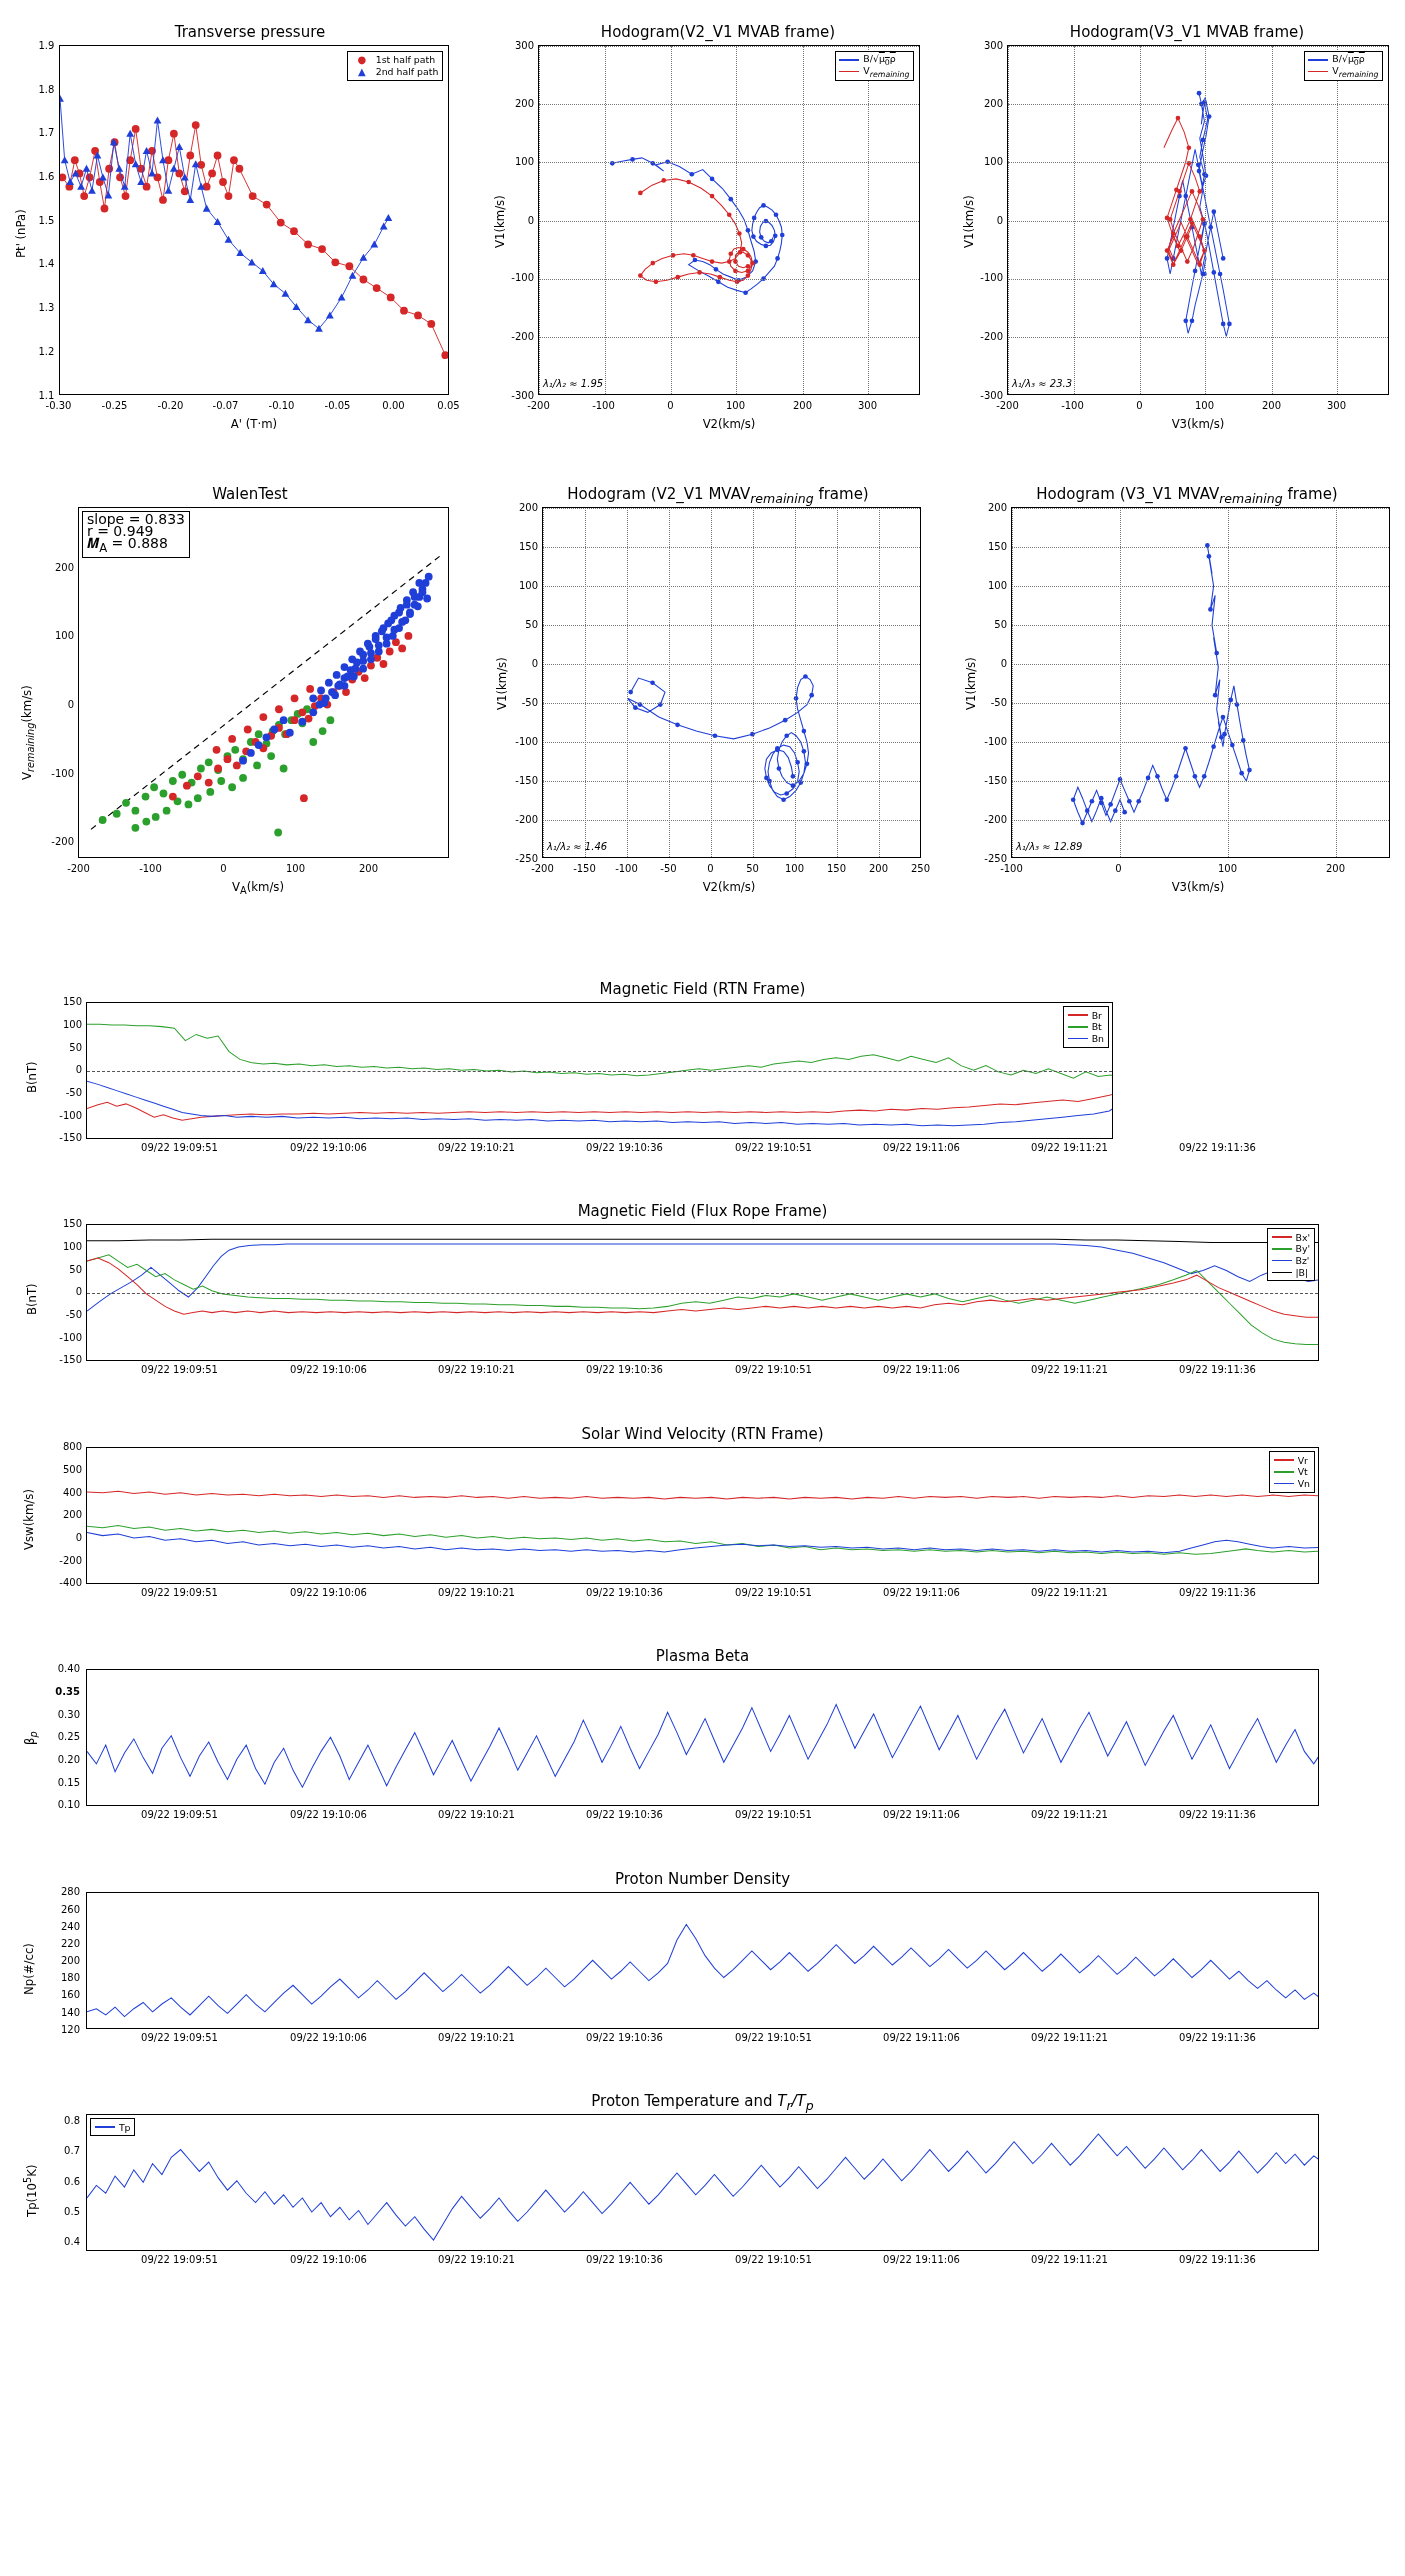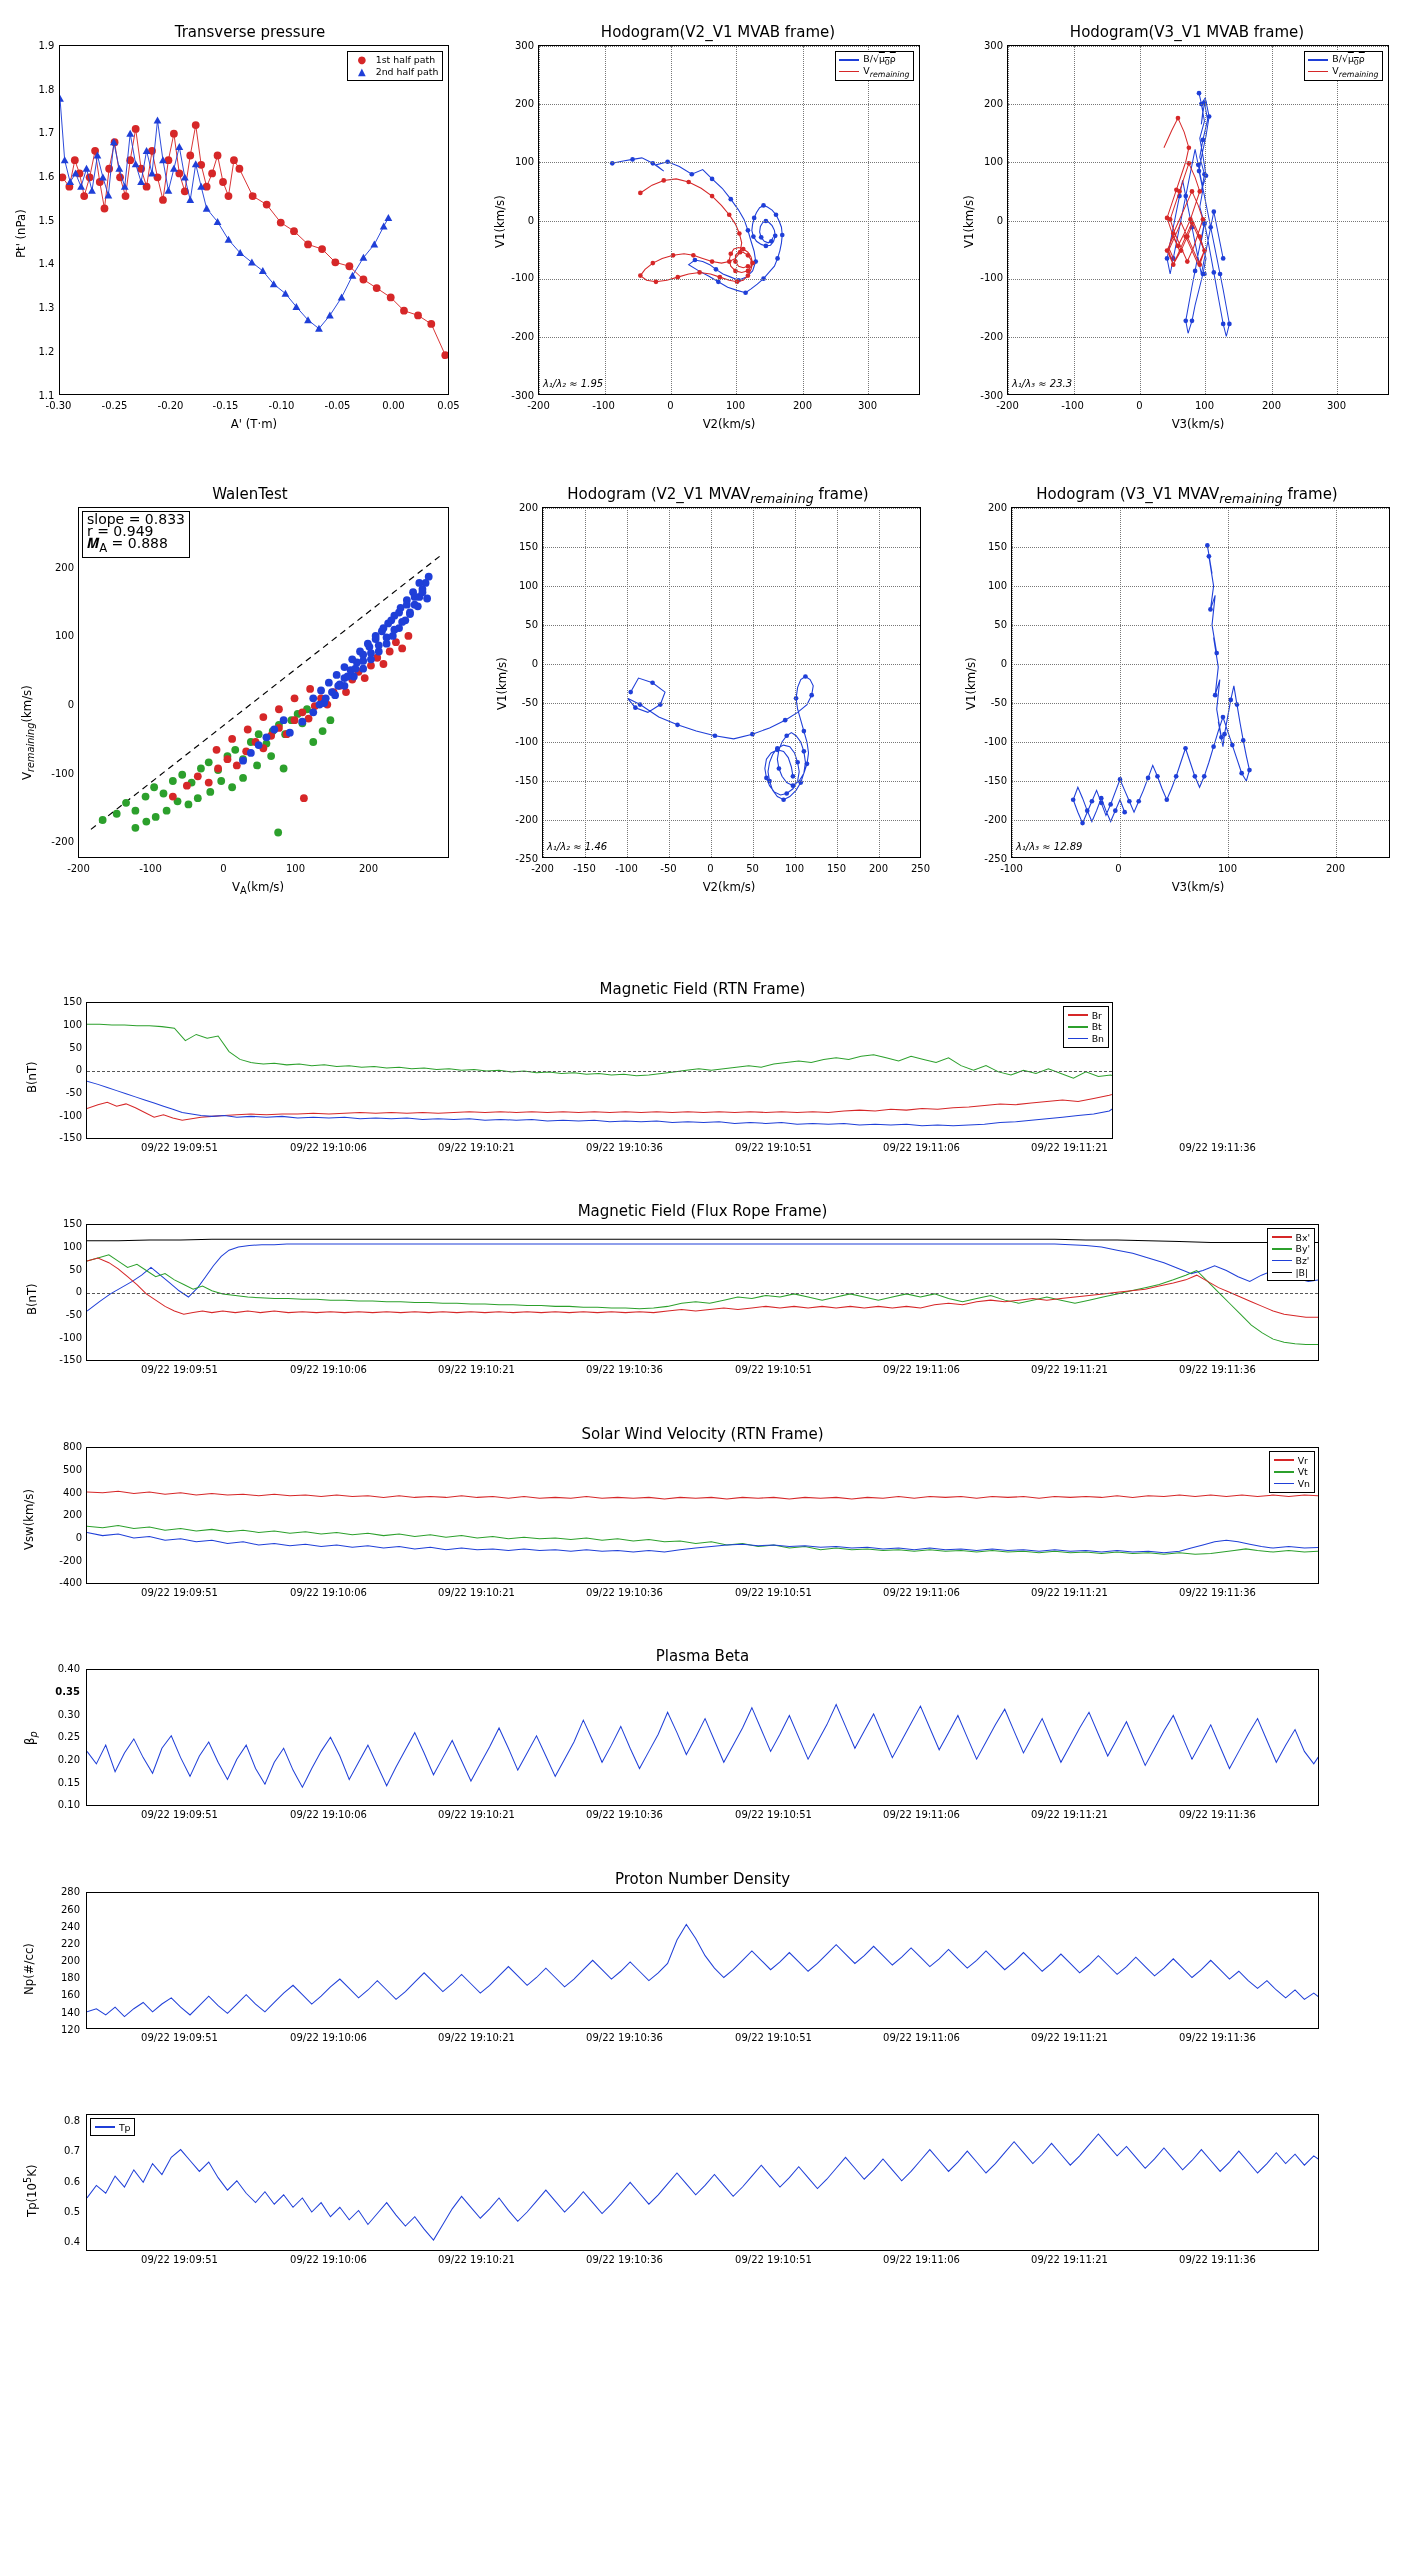--- a/index.html
+++ b/index.html
@@ -151,21 +151,21 @@
     <div class="tick ticky" style="left:23.4px;top:127px;width:31px;">1.7</div>
     <div class="tick ticky" style="left:23.4px;top:171px;width:31px;">1.6</div>
     <div class="tick ticky" style="left:23.4px;top:215px;width:31px;">1.5</div>
     <div class="tick ticky" style="left:23.4px;top:258px;width:31px;">1.4</div>
     <div class="tick ticky" style="left:23.4px;top:302px;width:31px;">1.3</div>
     <div class="tick ticky" style="left:23.4px;top:346px;width:31px;">1.2</div>
     <div class="tick ticky" style="left:23.4px;top:390px;width:31px;">1.1</div>
     <div class="tick tickx" style="left:35px;top:400px;width:47px;">-0.30</div>
     <div class="tick tickx" style="left:91px;top:400px;width:47px;">-0.25</div>
     <div class="tick tickx" style="left:147px;top:400px;width:47px;">-0.20</div>
-    <div class="tick tickx" style="left:202px;top:400px;width:47px;">-0.15</div>
+    <div class="tick tickx" style="left:202px;top:400px;width:47px;">-0.07</div>
     <div class="tick tickx" style="left:258px;top:400px;width:47px;">-0.10</div>
     <div class="tick tickx" style="left:314px;top:400px;width:47px;text-align:center;">-0.05</div>
     <div class="tick tickx" style="left:370px;top:400px;width:47px;">0.00</div>
     <div class="tick tickx" style="left:425px;top:400px;width:47px;">0.05</div>
     <div class="xlab" style="left:137px;top:417px;width:234px;">A' (T·m)</div>
     <div class="ylab" style="left:14px;top:258px;transform:rotate(-90deg);">Pt' (nPa)</div>
   </div>
 
   <div class="panel" style="left:468px;top:0;width:468px;height:453px;">
     <div class="ptitle" style="left:47px;top:23.4px;width:406px;">Hodogram(V2_V1 MVAB frame)</div>
@@ -891,20 +891,21 @@
     <div class="tick tickx" style="left:258px;top:162px;width:141px;">09/22 19:10:06</div>
     <div class="tick tickx" style="left:406px;top:162px;width:141px;">09/22 19:10:21</div>
     <div class="tick tickx" style="left:554px;top:162px;width:141px;">09/22 19:10:36</div>
     <div class="tick tickx" style="left:703px;top:162px;width:141px;">09/22 19:10:51</div>
     <div class="tick tickx" style="left:851px;top:162px;width:141px;">09/22 19:11:06</div>
     <div class="tick tickx" style="left:999px;top:162px;width:141px;">09/22 19:11:21</div>
     <div class="tick tickx" style="left:1147px;top:162px;width:141px;">09/22 19:11:36</div>
   </div>
 
   <div class="panel" style="left:0;top:2092px;width:1405px;height:234px;">
+    <div class="ptitle" style="left:312px;top:0px;width:781px;">Proton Temperature and <i>T<sub>r</sub>/T<sub>p</sub></i></div>
     <div class="plot-frame" style="left:86px;top:22px;width:1233px;height:137px;">
       <svg width="1233" height="137" viewBox="0 0 1580 175">
         <polyline fill="none" stroke="#1f3fd8" stroke-width="1.3" points="0,106 12,90 24,100 36,78 48,92 60,70 72,86 84,62 96,76 108,54 120,44 132,58 144,72 156,60 168,80 180,96 192,84 204,100 216,112 228,98 240,114 252,102 264,118 276,106 288,124 300,112 312,130 324,118 336,134 348,122 360,140 372,126 384,112 396,128 408,142 420,130 432,146 444,160 456,140 468,120 480,104 492,118 504,132 516,120 528,106 540,122 552,136 564,124 576,110 588,96 600,110 612,124 624,112 636,98 648,112 660,126 672,114 684,100 696,86 708,100 720,114 732,102 744,88 756,74 768,88 780,102 792,90 804,76 816,90 828,104 840,92 852,78 864,64 876,78 888,92 900,80 912,66 924,80 936,94 948,82 960,68 972,54 984,68 996,82 1008,70 1020,56 1032,70 1044,84 1056,72 1068,58 1080,44 1092,58 1104,72 1116,60 1128,46 1140,60 1152,74 1164,62 1176,48 1188,34 1200,48 1212,62 1224,50 1236,36 1248,50 1260,64 1272,52 1284,38 1296,24 1308,38 1320,52 1332,40 1344,54 1356,68 1368,56 1380,42 1392,56 1404,70 1416,58 1428,44 1440,58 1452,72 1464,60 1476,46 1488,60 1500,74 1512,62 1524,48 1536,62 1548,50 1560,64 1572,52 1580,58"></polyline>
       </svg>
       <div class="legend" style="left:3.1px;top:3.1px;">
         <div class="row">
             <span class="swatch" style="background:#1f3fd8;"></span>
             <span class="lt">Tp</span>
           </div>
       </div>

